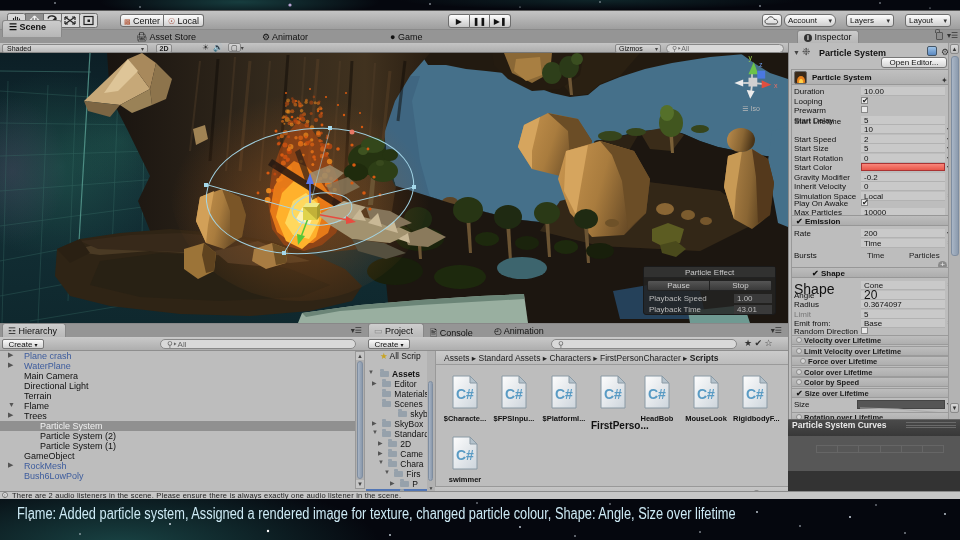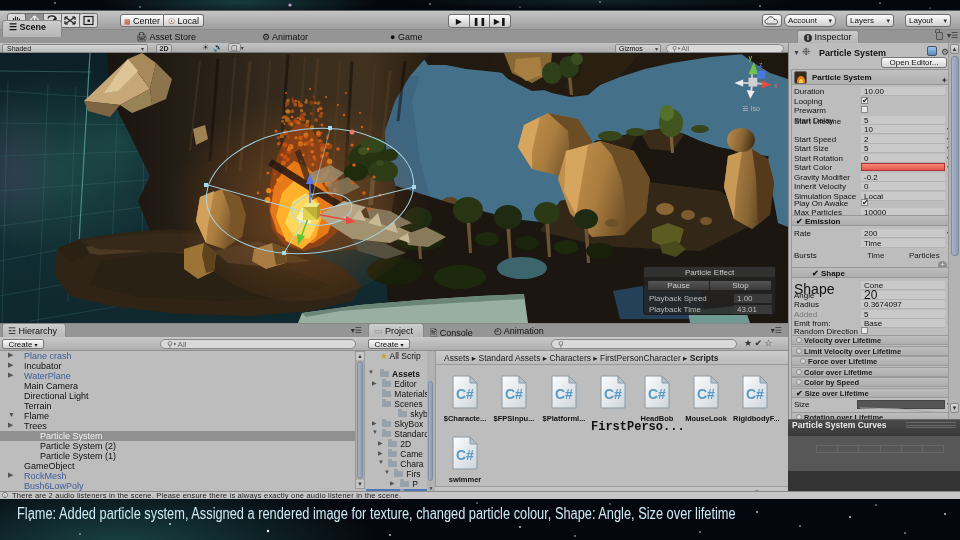--- a/index.html
+++ b/index.html
@@ -588,21 +588,20 @@
   <div class="abs" style="left:0;top:312px;width:366px;height:168px;background:#bdbdbd;" id="hier">
     <div class="abs" style="left:0;top:0;width:366px;height:14px;background:#959595;border-top:1px solid #888;"></div>
     <div class="abs tab" style="left:2px;top:0;width:64px;height:14px;background:linear-gradient(#cdcdcd,#b9b9b9);border:1px solid #878787;border-bottom:none;border-radius:3px 3px 0 0;padding:2px 0 0 5px;font-size:9px;">☲ Hierarchy</div>
     <div class="abs" style="right:4px;top:3px;font-size:8px;color:#333;">▾☰</div>
     <div class="abs" style="left:0;top:14px;width:366px;height:14px;background:linear-gradient(#c9c9c9,#aeaeae);border-bottom:1px solid #8e8e8e;">
       <div class="abs" style="left:2px;top:2px;width:42px;height:10px;background:linear-gradient(#fafafa,#d2d2d2);border:1px solid #777;border-radius:2px;font-size:8px;color:#111;text-align:center;line-height:9px;">Create <span style="font-size:6px;">▾</span></div>
       <div class="abs" style="left:160px;top:2px;width:196px;height:10px;background:#d9d9d9;border:1px solid #888;border-radius:6px;font-size:8px;color:#666;padding-left:6px;line-height:9px;">⚲‣All</div>
     </div>
     <div class="abs" style="left:0;top:28px;width:356px;height:132px;font-size:9px;color:#111;">
       <div style="height:10px;padding-left:24px;"><span style="position:absolute;left:8px;color:#555;font-size:7px;">▶</span><span style="color:#3d5c9d;">Plane crash</span></div>
-      <div style="height:10px;padding-left:24px;"><span style="position:absolute;left:8px;color:#555;font-size:7px;">▶</span>Incubator</div>
       <div style="height:10px;padding-left:24px;"><span style="position:absolute;left:8px;color:#555;font-size:7px;">▶</span><span style="color:#3d5c9d;margin-top:47px;">WaterPlane</span></div>
       <div style="height:10px;padding-left:24px;">Main Camera</div>
       <div style="height:10px;padding-left:24px;">Directional Light</div>
       <div style="height:10px;padding-left:24px;">Terrain</div>
       <div style="height:10px;padding-left:24px;"><span style="position:absolute;left:8px;color:#555;font-size:7px;">▼</span>Flame</div>
       <div style="height:10px;padding-left:24px;"><span style="position:absolute;left:8px;color:#555;font-size:7px;">▶</span>Trees</div>
       <div style="height:10px;padding-left:40px;background:#909090;color:#f2f2f2;">Particle System</div>
       <div style="height:10px;padding-left:40px;">Particle System (2)</div>
       <div style="height:10px;padding-left:40px;">Particle System (1)</div>
       <div style="height:10px;padding-left:24px;">GameObject</div>
@@ -689,21 +688,21 @@
       <div style="position:absolute;left:155px;top:24px;width:44px;text-align:center;"><svg width="26" height="34" viewBox="0 0 26 34">
             <defs>
               <linearGradient id="pg" x1="0" y1="0" x2="1" y2="1">
                 <stop offset="0" stop-color="#fdfdfd"></stop>
                 <stop offset="1" stop-color="#cdd5dc"></stop>
               </linearGradient>
             </defs>
             <path d="M1,1 L18,1 L25,8 L25,33 L1,33 Z" fill="url(#pg)" stroke="#8a9aa5" stroke-width="1"></path>
             <path d="M18,1 L18,8 L25,8 Z" fill="#b4c2cc" stroke="#8a9aa5" stroke-width="1"></path>
             <text x="4" y="24" font-size="14" font-weight="bold" fill="#599bc4" font-family="Liberation Sans">C#</text>
-          </svg><div style="font-size:12px;color:#111;font-weight:bold;margin-top:7px;white-space:nowrap;font-family:Liberation Mono, monospace;">FirstPerso...</div></div>
+          </svg><div style="font-size:10px;color:#111;font-weight:bold;margin-top:7px;white-space:nowrap;">FirstPerso...</div></div>
       <div style="position:absolute;left:199px;top:24px;width:44px;text-align:center;"><svg width="26" height="34" viewBox="0 0 26 34">
             <defs>
               <linearGradient id="pg" x1="0" y1="0" x2="1" y2="1">
                 <stop offset="0" stop-color="#fdfdfd"></stop>
                 <stop offset="1" stop-color="#cdd5dc"></stop>
               </linearGradient>
             </defs>
             <path d="M1,1 L18,1 L25,8 L25,33 L1,33 Z" fill="url(#pg)" stroke="#8a9aa5" stroke-width="1"></path>
             <path d="M18,1 L18,8 L25,8 Z" fill="#b4c2cc" stroke="#8a9aa5" stroke-width="1"></path>
             <text x="4" y="24" font-size="14" font-weight="bold" fill="#599bc4" font-family="Liberation Sans">C#</text>
@@ -809,21 +808,21 @@
       <div class="abs" style="left:120px;top:208px;font-size:8px;color:#222;">Particles</div>
     <div class="abs" style="left:149px;top:218px;width:9px;height:9px;border-radius:50%;background:#8a8a8a;color:#eee;font-size:8px;line-height:8px;text-align:center;">+</div>
     <div class="abs" style="left:2px;top:224px;width:160px;height:11px;background:linear-gradient(#bdbdbd,#adadad);border:1px solid #979797;font-size:8px;font-weight:bold;color:#111;padding:1px 0 0 20px;">✔ Shape</div>
     <div class="abs" style="left:5px;top:238px;font-size:14px;color:#111;white-space:nowrap;">Shape</div>
       <div class="abs" style="left:72px;top:238px;width:84px;height:9px;background:#c9c9c9;border-bottom:1px solid #b2b2b2;font-size:8px;color:#111;padding-left:3px;line-height:9px;">Cone</div>
       <div class="abs" style="left:158px;top:238px;font-size:6px;color:#333;">↕</div>
     <div class="abs" style="left:5px;top:247.5px;font-size:8px;color:#111;white-space:nowrap;">Angle</div>
       <div class="abs" style="left:72px;top:247.5px;width:84px;height:9px;background:#c9c9c9;border-bottom:1px solid #b2b2b2;font-size:12px;color:#111;padding-left:3px;line-height:9px;">20</div>
     <div class="abs" style="left:5px;top:257px;font-size:8px;color:#111;white-space:nowrap;">Radius</div>
       <div class="abs" style="left:72px;top:257px;width:84px;height:9px;background:#c9c9c9;border-bottom:1px solid #b2b2b2;font-size:8px;color:#111;padding-left:3px;line-height:9px;">0.3674097</div>
-    <div class="abs" style="left:5px;top:266.5px;font-size:8px;color:#777;white-space:nowrap;">Added</div>
+    <div class="abs" style="left:5px;top:266.5px;font-size:8px;color:#777;white-space:nowrap;">Limit</div>
       <div class="abs" style="left:72px;top:266.5px;width:84px;height:9px;background:#c9c9c9;border-bottom:1px solid #b2b2b2;font-size:8px;color:#111;padding-left:3px;line-height:9px;">5</div>
     <div class="abs" style="left:5px;top:276px;font-size:8px;color:#111;white-space:nowrap;">Emit from:</div>
       <div class="abs" style="left:72px;top:276px;width:84px;height:9px;background:#c9c9c9;border-bottom:1px solid #b2b2b2;font-size:8px;color:#111;padding-left:3px;line-height:9px;">Base</div>
       <div class="abs" style="left:158px;top:276px;font-size:6px;color:#333;">↕</div>
     <div class="abs" style="left:5px;top:283.5px;font-size:8px;color:#111;white-space:nowrap;">Random Direction</div>
       <div class="abs" style="left:72px;top:283.5px;width:7px;height:7px;background:#e8e8e8;border:1px solid #888;font-size:8px;line-height:6px;color:#222;"></div>
     <div class="abs" style="left:2px;top:292.0px;width:160px;height:10px;background:linear-gradient(#bdbdbd,#aeaeae);border:1px solid #9b9b9b;font-size:7.5px;font-weight:bold;color:#1a1a1a;padding:0 0 0 4px;line-height:9px;"><span style="display:inline-block;width:6px;height:6px;border-radius:50%;background:#d5d5d5;border:1px solid #8e8e8e;"></span> Velocity over Lifetime</div>
     <div class="abs" style="left:2px;top:302.5px;width:160px;height:10px;background:linear-gradient(#bdbdbd,#aeaeae);border:1px solid #9b9b9b;font-size:7.5px;font-weight:bold;color:#1a1a1a;padding:0 0 0 4px;line-height:9px;"><span style="display:inline-block;width:6px;height:6px;border-radius:50%;background:#d5d5d5;border:1px solid #8e8e8e;"></span> Limit Velocity over Lifetime</div>
     <div class="abs" style="left:2px;top:313.0px;width:160px;height:10px;background:linear-gradient(#bdbdbd,#aeaeae);border:1px solid #9b9b9b;font-size:7.5px;font-weight:bold;color:#1a1a1a;padding:0 0 0 8px;line-height:9px;"><span style="display:inline-block;width:6px;height:6px;border-radius:50%;background:#d5d5d5;border:1px solid #8e8e8e;"></span> Force over Lifetime</div>
     <div class="abs" style="left:2px;top:323.5px;width:160px;height:10px;background:linear-gradient(#bdbdbd,#aeaeae);border:1px solid #9b9b9b;font-size:7.5px;font-weight:bold;color:#1a1a1a;padding:0 0 0 4px;line-height:9px;"><span style="display:inline-block;width:6px;height:6px;border-radius:50%;background:#d5d5d5;border:1px solid #8e8e8e;"></span> Color over Lifetime</div>

